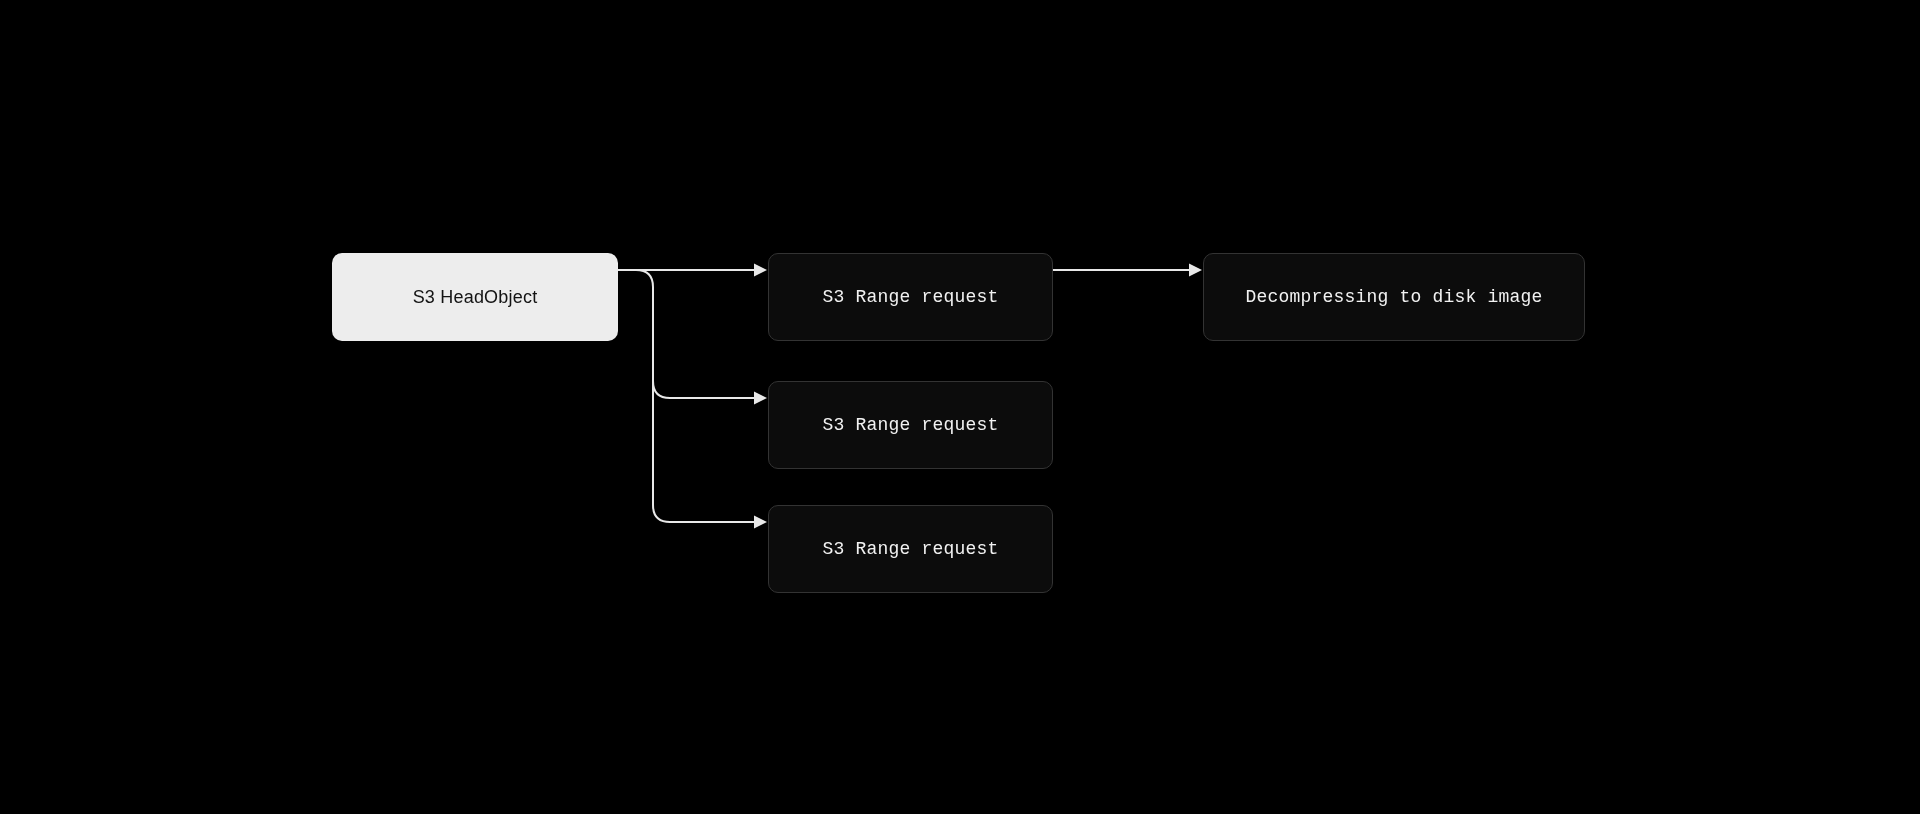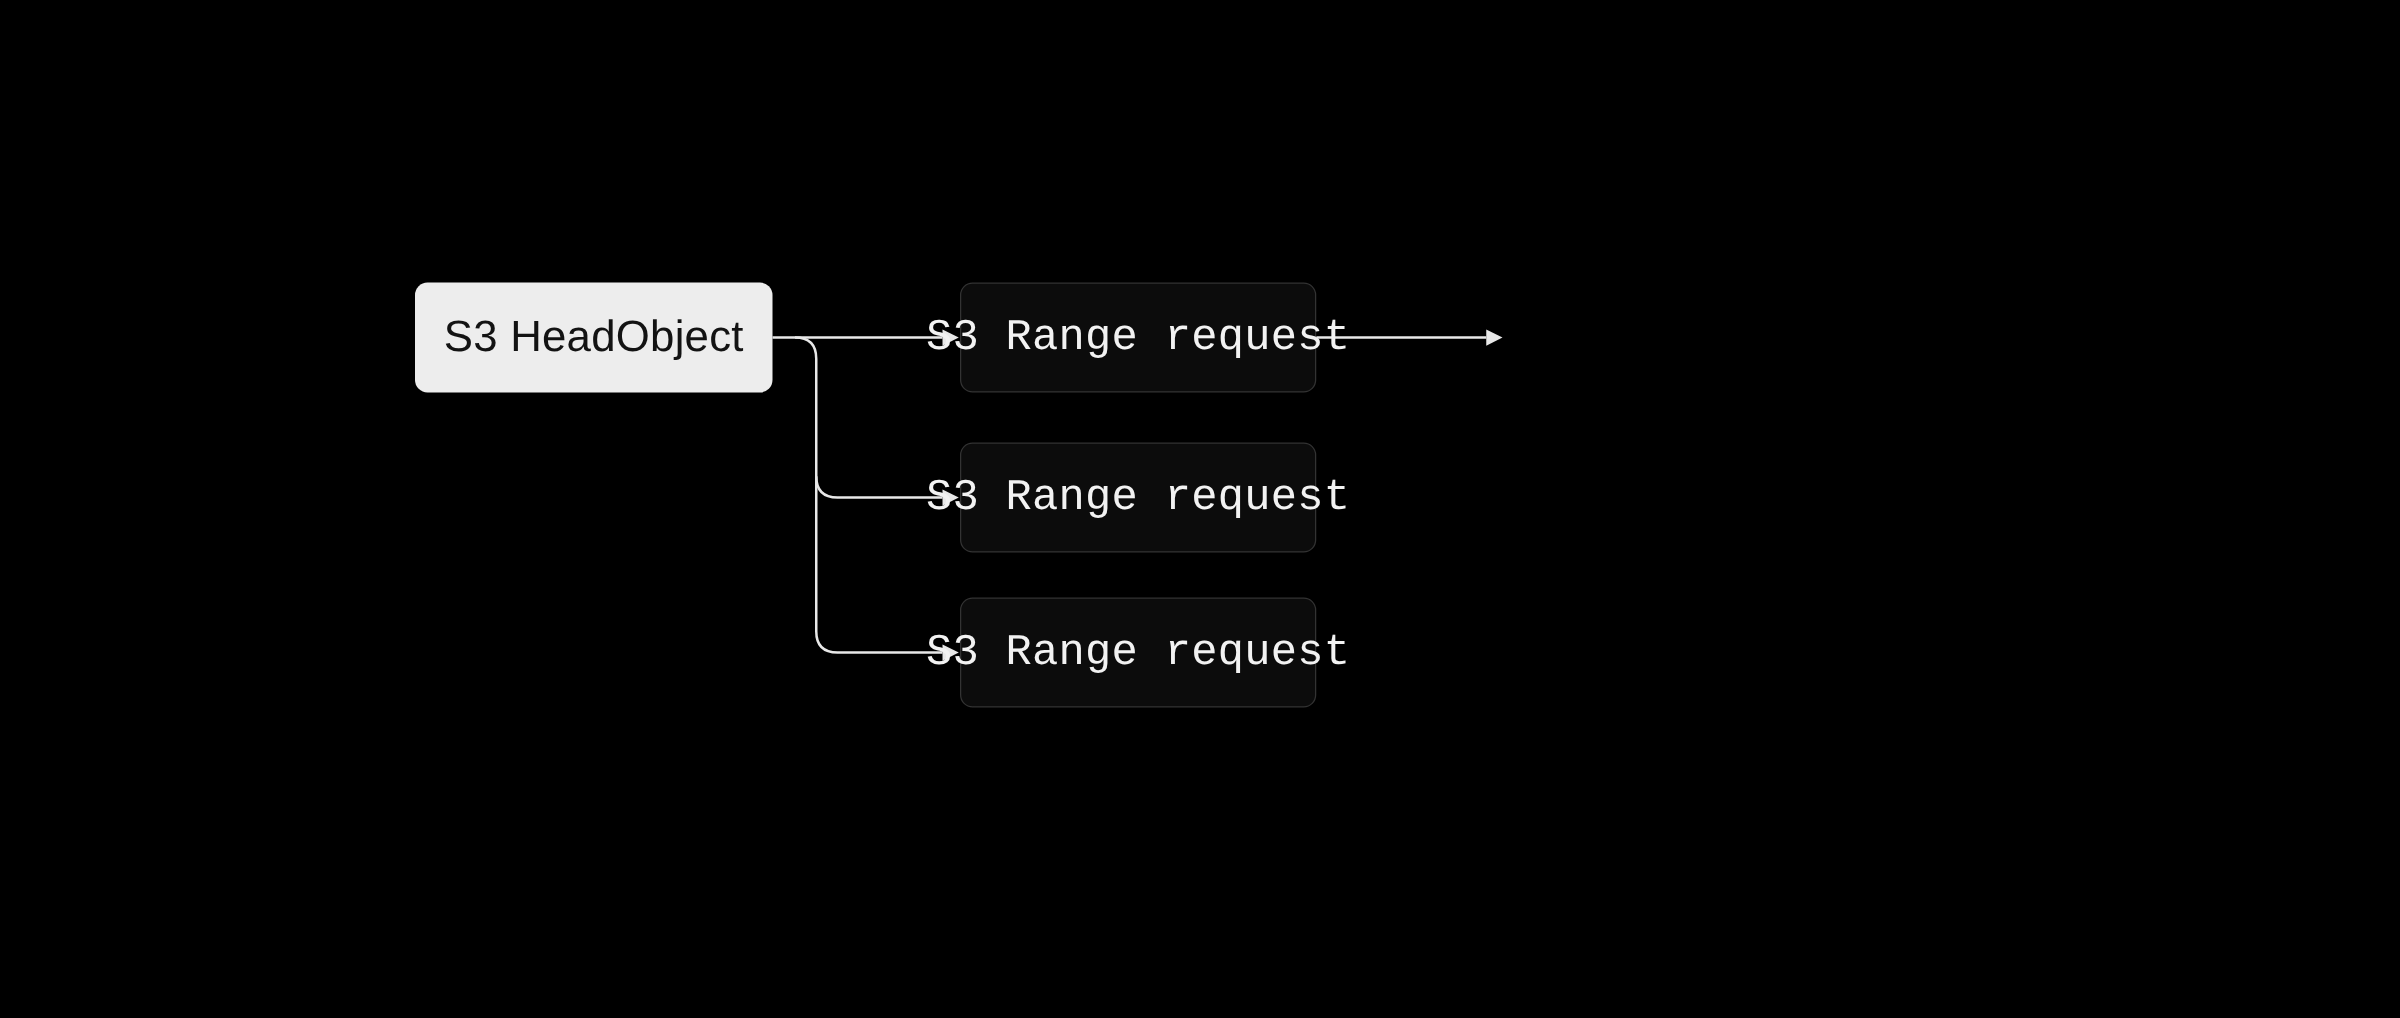--- a/index.html
+++ b/index.html
@@ -38,23 +38,24 @@
   .edges polygon {
     fill: var(--connector);
     stroke: none;
   }
   .node {
     position: absolute;
     display: flex;
     align-items: center;
     justify-content: center;
     border-radius: 10px;
-    font-size: 35px;
+    font-size: 18px;
     letter-spacing: 0.2px;
     white-space: nowrap;
+    margin-top: 27px;
   }
   .node.light {
     background: var(--node-light-bg);
     color: var(--node-light-text);
   }
   .node.dark {
     background: var(--node-dark-bg);
     border: 1px solid var(--node-dark-border);
     color: var(--node-dark-text);
     font-family: Liberation Mono, monospace;
@@ -86,14 +87,15 @@
   </svg>
 
   <div class="node light node-head">S3 HeadObject</div>
 
   <div class="node dark node-range-1">S3 Range request</div>
 
   <div class="node dark node-range-2">S3 Range request</div>
 
   <div class="node dark node-range-3">S3 Range request</div>
 
+  <div class="node dark node-decomp">Decompressing to disk image</div>
 
 </div>
 
 </body></html>

